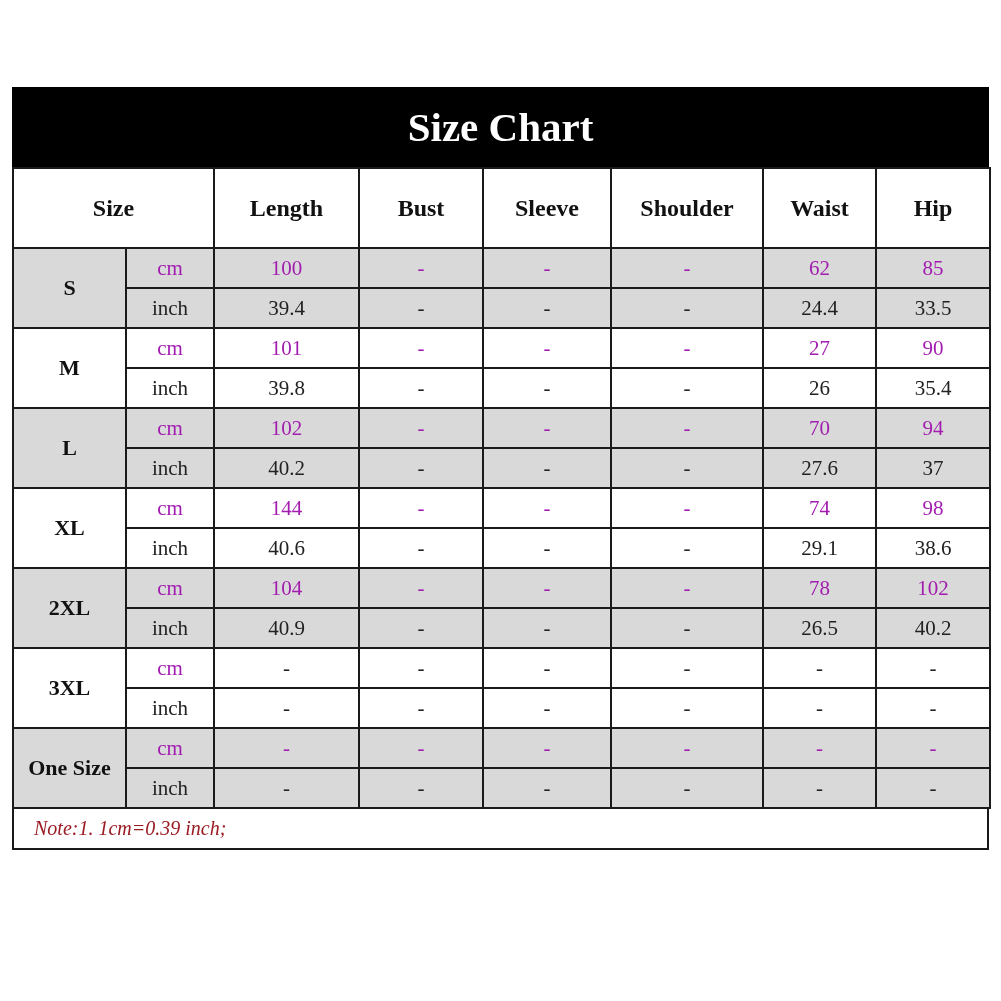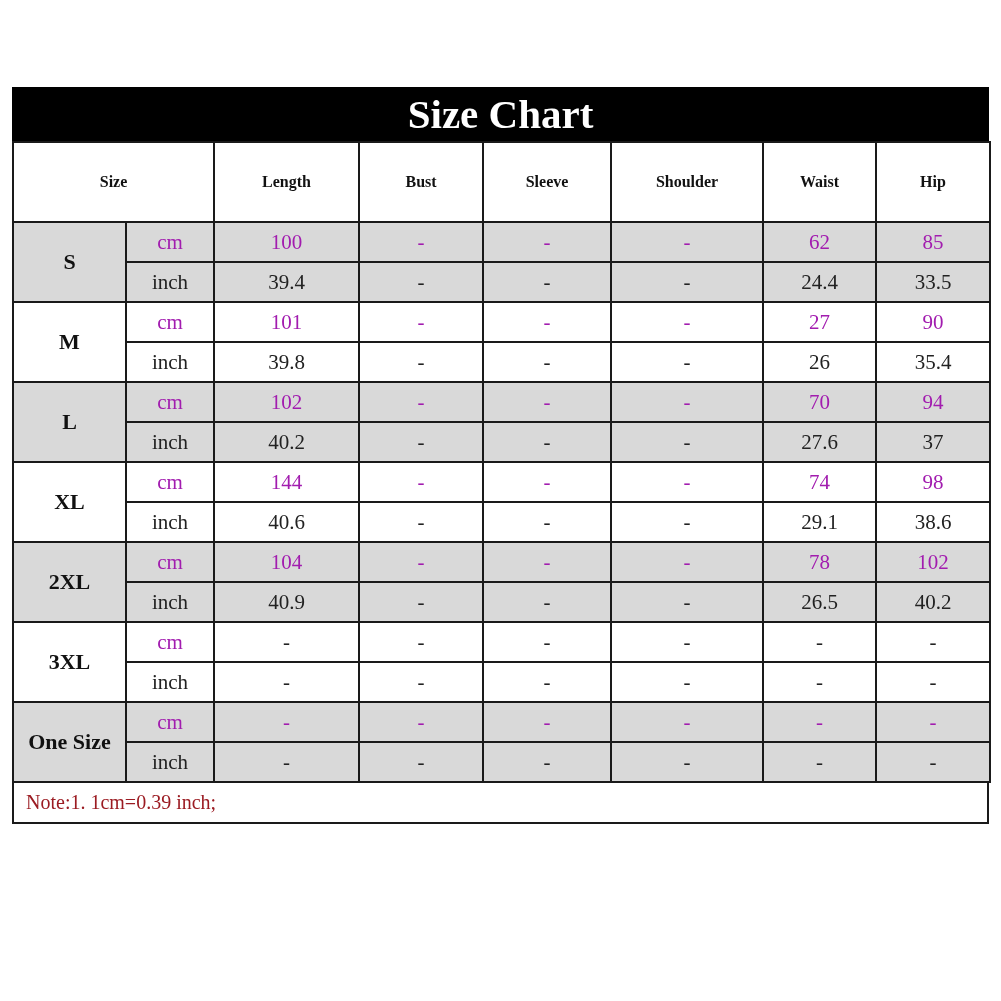--- a/index.html
+++ b/index.html
@@ -1,30 +1,30 @@
 <!DOCTYPE html>
 <html><head>
 <meta charset="utf-8">
 <style>
   html, body { margin:0; padding:0; background:#ffffff; }
   body { width:1001px; height:1001px; position:relative; font-family:"Liberation Serif", "DejaVu Serif", serif; }
   .wrap { position:absolute; left:12px; top:87px; width:977px; }
-  .title-bar { background:#000; color:#fff; height:54px; display:flex; align-items:center; justify-content:center;
+  .title-bar { background:#000; color:#fff; height:80px; display:flex; align-items:center; justify-content:center;
     font-weight:bold; font-size:41px; border:1px solid #000; box-sizing:border-box; }
   table { border-collapse:collapse; width:977px; table-layout:fixed; }
   td, th { border:2px solid #1a1a1a; text-align:center; padding:0; }
-  th { height:78px; font-weight:bold; font-size:16px; color:#111; background:#fff; }
+  th { height:78px; font-weight:bold; font-size:24px; color:#111; background:#fff; }
   td { height:38px; font-size:21px; color:#222; }
   td.size { font-weight:bold; font-size:22px; color:#111; }
   tr.gray td { background:#d9d9d9; }
   tr.white td { background:#fff; }
   td.red { color:#a21caf; }
   .notes { border:2px solid #1a1a1a; border-top:none; box-sizing:border-box; width:977px; }
-  .note { height:39px; line-height:39px; font-size:20px; color:#9b1b22; padding-left:12px;
-    border-bottom:1px dashed #d0d0d0; white-space:nowrap; }
+  .note { height:39px; line-height:39px; font-size:20px; color:#9b1b22; padding-left:20px;
+    border-bottom:1px dashed #d0d0d0; white-space:nowrap;font-style:italic; }
   .note:last-child { border-bottom:none; }
 </style>
 </head>
 <body>
 
 <div class="wrap">
   <div class="title-bar">Size Chart</div>
   <table>
     <colgroup>
       <col style="width:113px">

